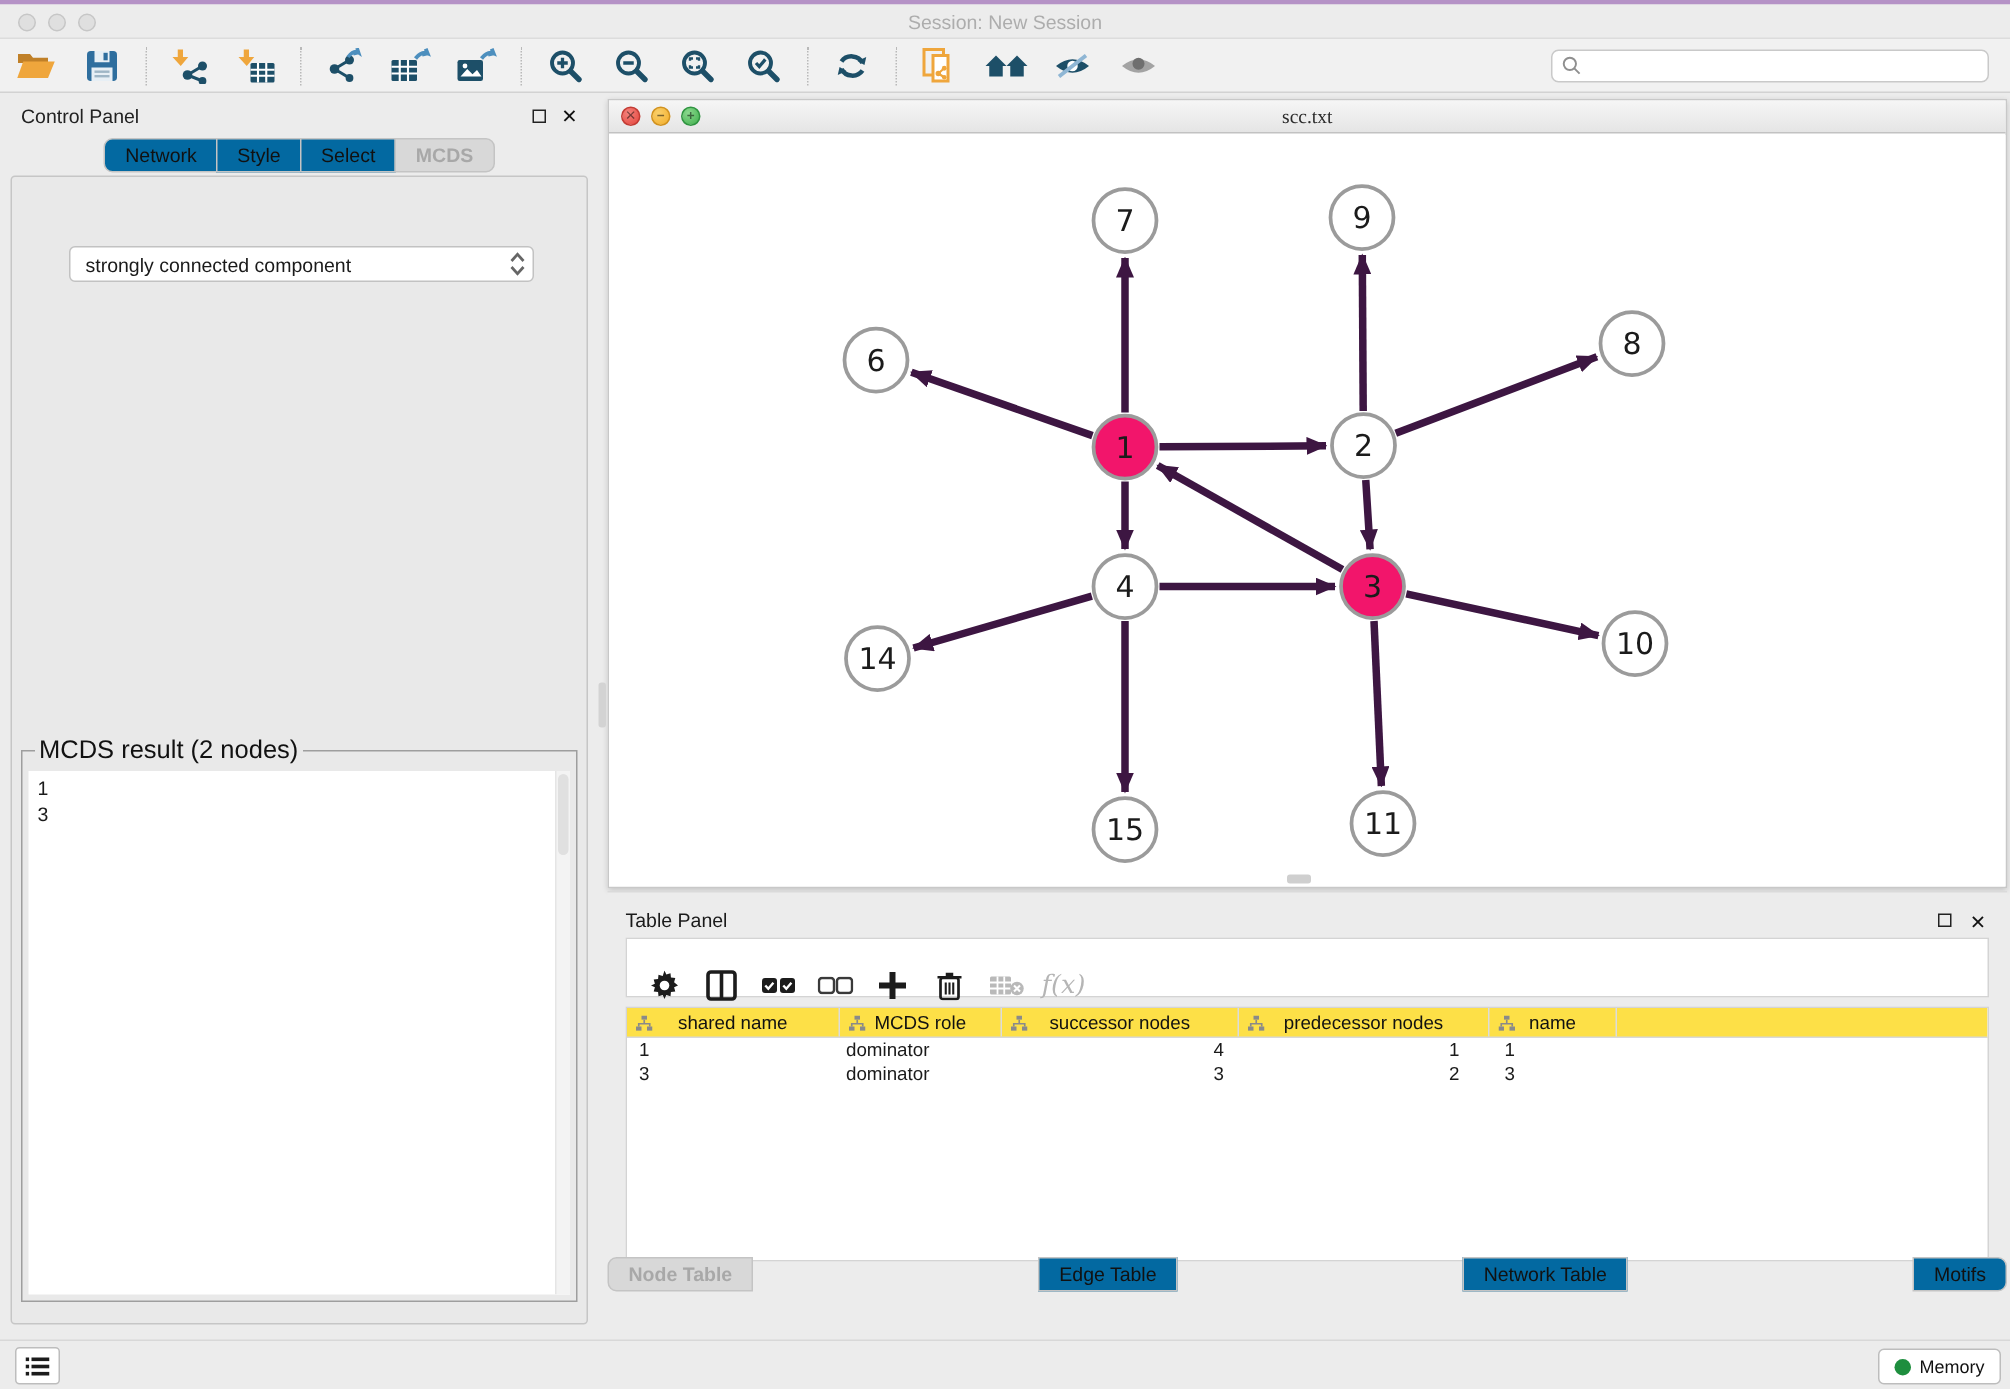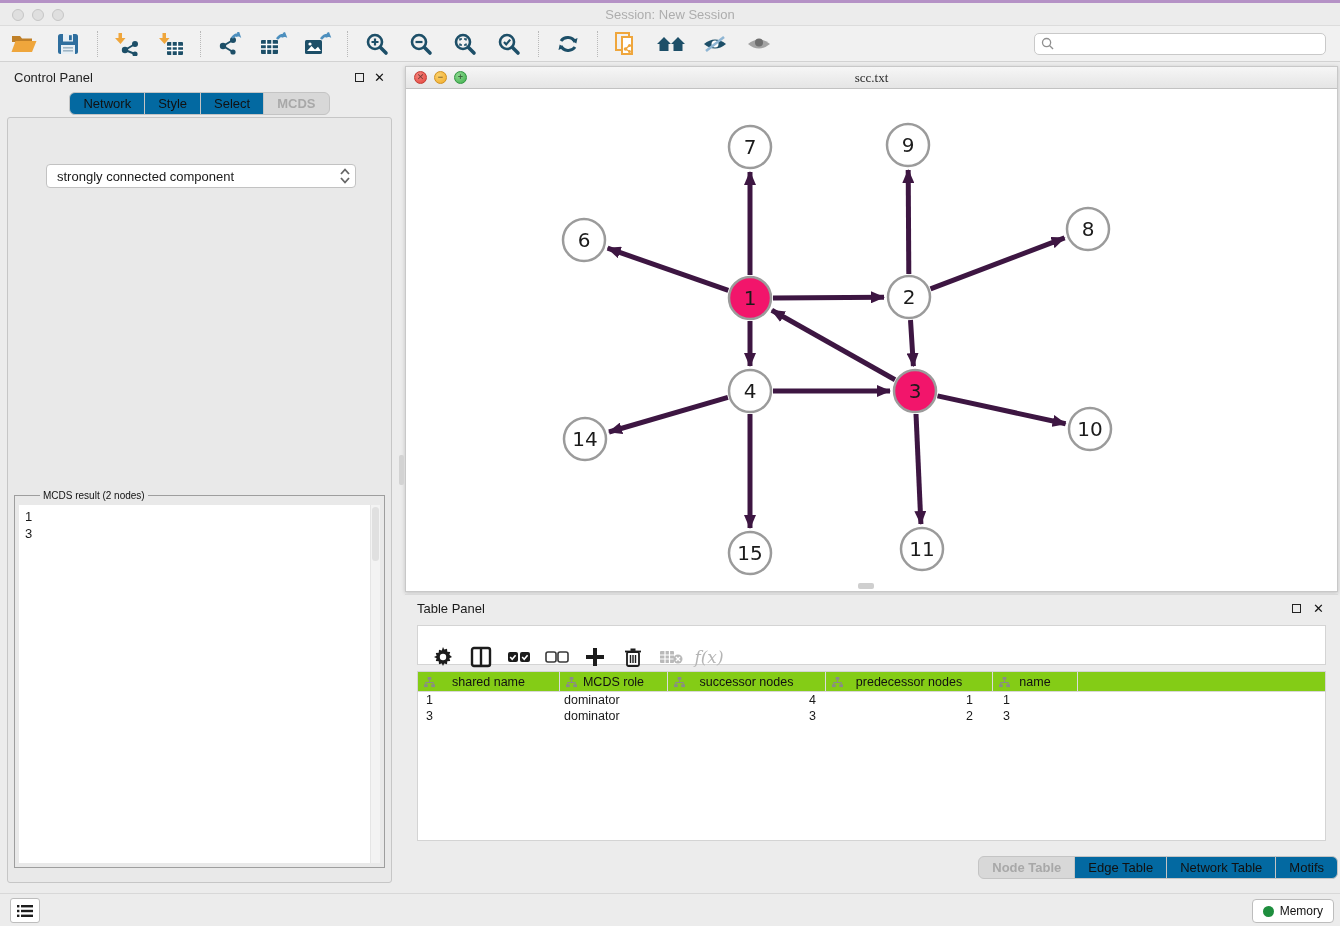--- a/index.html
+++ b/index.html
@@ -31,51 +31,51 @@
   .seg-tab:first-child { border-radius:6px 0 0 6px; margin-left:0; }
   .seg-tab:last-child { border-radius:0 6px 6px 0; }
   .seg-tab.active { background:#D8D8D8; color:#A8A8A8;font-weight:bold; }
   .cp-body { position:absolute; left:7px; right:7px; top:55px; bottom:10px; background:#E9E9E9; border:1px solid #C6C6C6; border-radius:3px; }
   .opt-label { text-align:center; margin-top:20px; font-size:13px; }
   .dropdown { position:absolute; left:38px; top:46px; width:310px; height:24px; background:#FFF; border:1px solid #C2C2C2; border-radius:4px; display:flex; align-items:center; padding:0 4px 0 10px; }
   .dropdown .dd-value { flex:1; font-size:13px; }
   .btn-row { position:absolute; top:80px; left:0; width:100%; display:flex; justify-content:center; gap:14px; }
   .btn { border:1px solid #C2C2C2; border-radius:5px; background:linear-gradient(#FFFFFF,#F1F1F1); padding:3px 15px; font-size:13px; color:#111; }
   .result-fieldset { position:absolute; left:6px; right:6px; top:372px; height:378px; border:1px solid #9E9E9E; padding:4px; margin:0; }
-  .result-fieldset legend { font-size:10px; padding:0 3px; margin-left:21px; color:#111; }
+  .result-fieldset legend { font-size:17px; padding:0 3px; margin-left:4px; color:#111; }
   .result-area { width:100%; height:100%; background:#FFF; position:relative; overflow:hidden; }
   .result-line { padding:0 6px; line-height:17px; font-size:13px; }
   .result-line:first-child { padding-top:3px; }
   .scroll-track { position:absolute; top:0; right:0; width:10px; height:100%; background:#F3F3F3; border-left:1px solid #E5E5E5; }
   .scroll-thumb { position:absolute; top:2px; left:1px; width:7px; height:54px; background:#E0E0E0; border-radius:4px; }
   
   .net-win { position:absolute; left:405px; top:66px; width:933px; height:526px; background:#FFF; border:1px solid #C8C8C8; box-shadow:0 1px 4px rgba(0,0,0,.18); }
   .net-titlebar { height:22px; background:linear-gradient(#F6F6F6,#E5E5E5); border-bottom:1px solid #C2C2C2; position:relative; }
   .net-title { text-align:center; line-height:22px; font-size:13px; color:#2b2b2b;font-family:Liberation Serif, serif; }
   .traffic { position:absolute; top:4px; width:13px; height:13px; border-radius:50%; display:flex; align-items:center; justify-content:center; font-size:9px; font-weight:bold; color:rgba(0,0,0,.5); line-height:1; }
   .traffic.red { left:8px; background:radial-gradient(circle at 35% 30%, #F4837C, #E4443C); border:1px solid #C23B33; }
   .traffic.yellow { left:28px; background:radial-gradient(circle at 35% 30%, #FAD06B, #F2AD2A); border:1px solid #D1921F; }
   .traffic.green { left:48px; background:radial-gradient(circle at 35% 30%, #8CD98F, #3FAF4C); border:1px solid #2F9440; }
   .net-canvas { position:absolute; left:0; top:23px; right:0; bottom:0; background:#FFF; }
   .h-grip { position:absolute; left:452px; bottom:2px; width:16px; height:6px; background:#CFCFCF; border-radius:2px; }
   .v-grip { position:absolute; left:399px; top:455px; width:5px; height:30px; background:#D3D3D3; border-radius:2px; }
   
   .table-panel { position:absolute; left:405px; top:594px; width:933px; height:292px; background:#ECECEC; border-top:1px solid #DADADA; }
-  .tp-header { height:26px; display:flex; align-items:center; padding:0 14px 0 12px; gap:12px; }
+  .tp-header { height:26px; display:flex; align-items:flex-end; padding:0 14px 0 12px; gap:12px; }
   .tp-header .tp-title { flex:1; font-size:13px; }
   .tp-toolbar { position:absolute; left:12px; right:12px; top:30px; height:40px; background:#FFF; border:1px solid #D4D4D4; display:flex; align-items:center; gap:4px; padding:0 8px; }
   .tpi { width:34px; height:32px; display:flex; align-items:center; justify-content:center;margin-top:24px; }
   .fx-label { font-family:"DejaVu Serif","Liberation Serif",serif; font-style:italic; font-size:17px; color:#B5B5B5; }
   .tp-table { position:absolute; left:12px; right:12px; top:76px; height:170px; background:#FFF; border:1px solid #D4D4D4; overflow:hidden; }
-  .thead { display:flex; height:20px; background:#84cc16; border-bottom:1px solid #D8D8D8; }
+  .thead { display:flex; height:20px; background:#fde047; border-bottom:1px solid #D8D8D8; }
   .th { position:relative; text-align:center; font-size:12.5px; line-height:20px; border-right:1px solid #DCDCDC; color:#111; }
   .th svg { position:absolute; left:6px; top:5px; }
   .trow { display:flex; height:16px; }
   .td { font-size:12.5px; line-height:16px; white-space:nowrap; overflow:hidden; }
-  .tp-tabs { position:absolute; bottom:7px; left:0; width:100%; display:flex; justify-content:flex-end; }
+  .tp-tabs { position:absolute; bottom:25px; left:0; width:100%; display:flex; justify-content:space-between; }
   
   .statusbar { position:absolute; left:0; bottom:0; width:100%; height:33px; background:#ECECEC; border-top:1px solid #D8D8D8; }
   .list-btn { position:absolute; left:10px; top:4px; width:30px; height:25px; background:#FFF; border:1px solid #BDBDBD; border-radius:3px; display:flex; align-items:center; justify-content:center; }
   .memory-btn { position:absolute; right:6px; top:5px; height:24px; background:#FFF; border:1px solid #BDBDBD; border-radius:4px; display:flex; align-items:center; gap:6px; padding:0 10px; }
   .memory-dot { width:11px; height:11px; border-radius:50%; background:#1E8E3E; }
   .memory-label { font-size:12px; color:#111; }
 </style>
 </head>
 <body>
 

